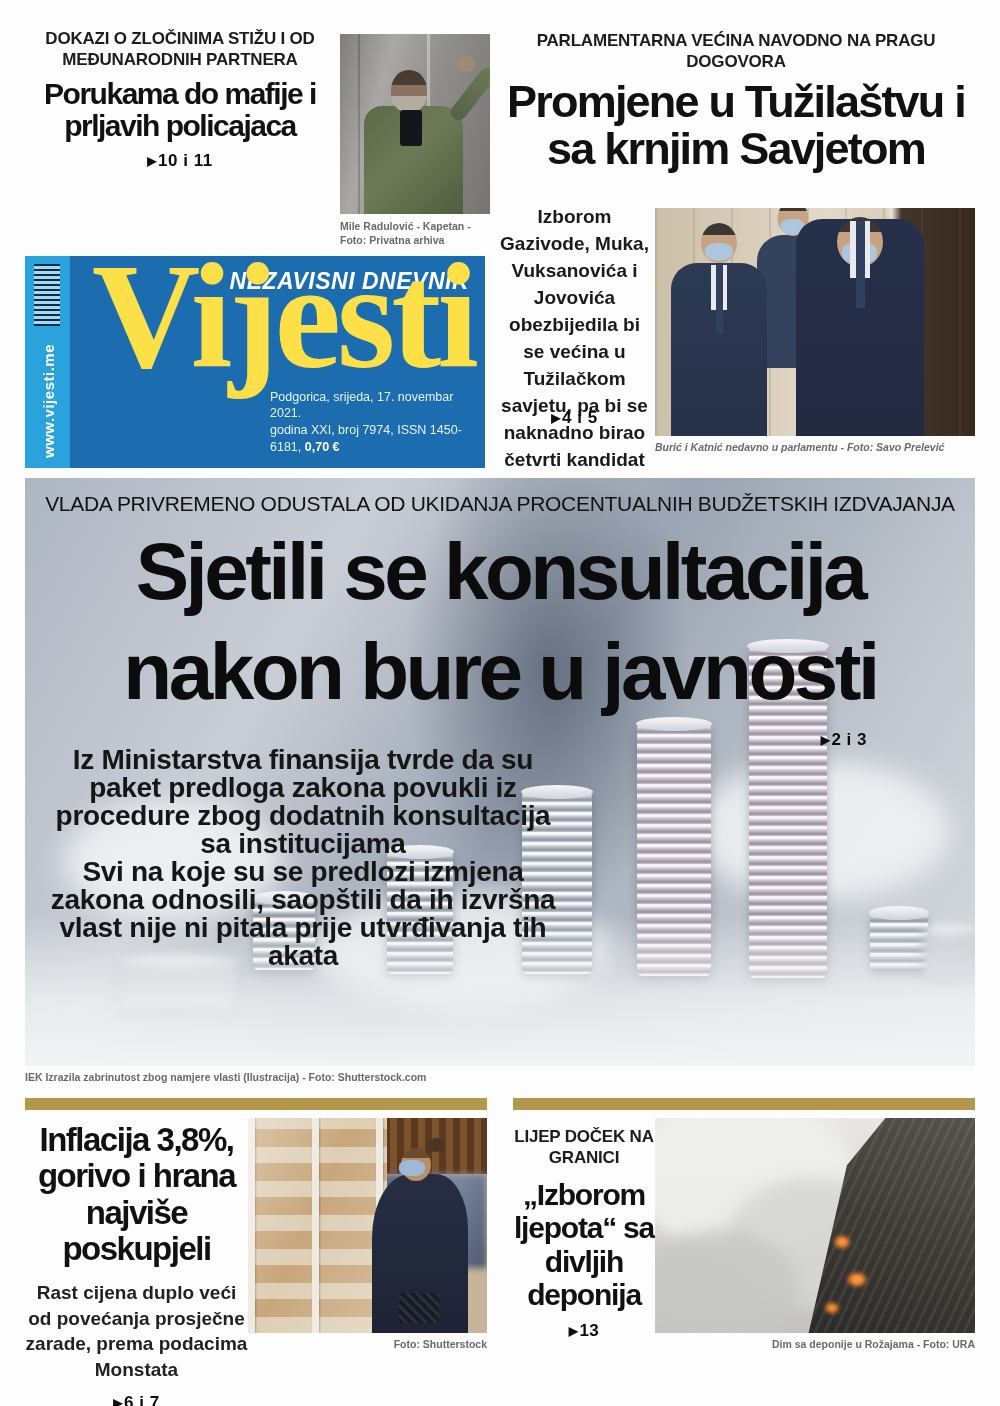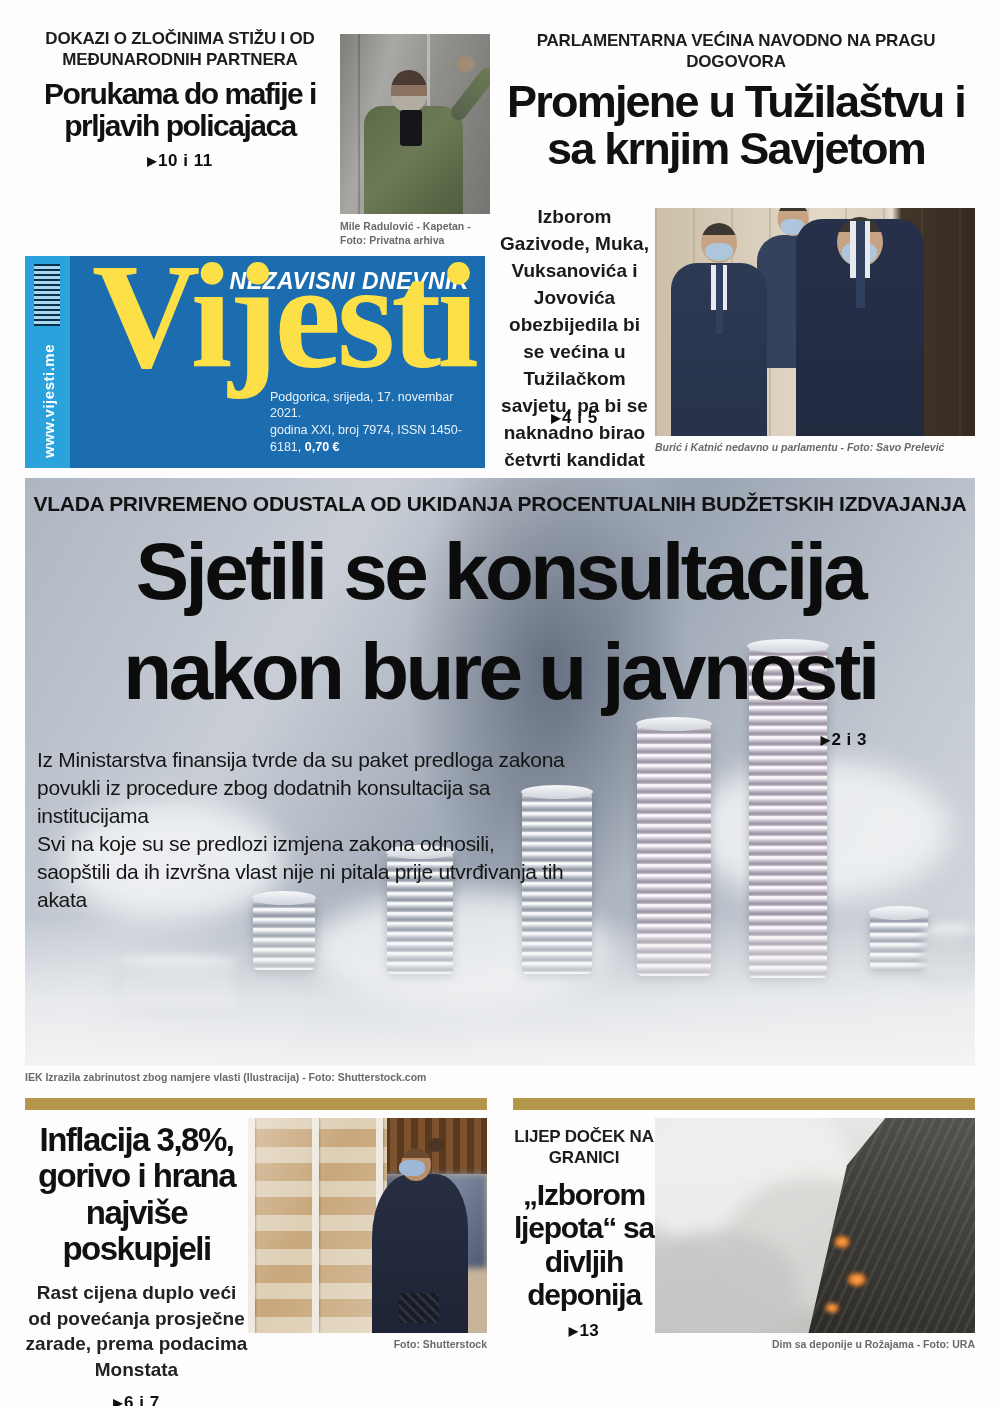--- a/index.html
+++ b/index.html
@@ -83,26 +83,26 @@
   .main .fog{position:absolute;left:0;bottom:0;width:100%;height:150px;z-index:4;
      background:linear-gradient(0deg,#f2f3f4 0%,rgba(242,243,244,.75) 45%,rgba(242,243,244,0) 100%);}
   .stack{position:absolute;z-index:3;border-radius:5px;
      background:repeating-linear-gradient(180deg,#f0f2f4 0px,#fbfcfd 2px,#b9bfc8 5px,#8e96a1 8px,#c6cbd2 10px);
      box-shadow:0 4px 10px rgba(60,70,85,.35);}
   .stack::before{content:"";position:absolute;left:-2%;top:-7px;width:104%;height:14px;border-radius:50%;
      background:linear-gradient(180deg,#f6f7f9,#cfd3da);}
   .stack.pink{background:repeating-linear-gradient(180deg,#f1eef3 0px,#fbfafc 2px,#c2bac6 5px,#988f9e 8px,#cdc6d1 10px);}
   .stack.blur{filter:blur(5px);}
   .main-kicker{position:absolute;left:0;top:14px;width:100%;z-index:10;
-     font-size:21px;font-weight:700;text-align:center;color:#121212;letter-spacing:-.3px;}
+     font-size:21px;font-weight:400;text-align:center;color:#121212;letter-spacing:-.3px;}
   .main-headline{position:absolute;left:0;top:44px;width:100%;z-index:10;text-align:center;
      font-size:80px;line-height:100px;font-weight:800;color:#0c0c0c;letter-spacing:-3.5px;}
   .main-pageref{position:absolute;right:108px;top:252px;z-index:10;}
   .main-lede{position:absolute;left:12px;top:268px;width:532px;z-index:10;
-     font-size:21px;line-height:28px;font-weight:400;color:#161616;letter-spacing:-.3px;}
+     font-size:28px;line-height:28px;font-weight:700;color:#161616;text-align:center;letter-spacing:-.3px;}
   .main-caption{left:25px;top:1070px;width:700px;}
 
   
   .bar{height:12px;background:#b4974b;}
   .bar-left{left:25px;top:1098px;width:462px;}
   .bar-right{left:513px;top:1098px;width:462px;}
 
   .bl-text{left:25px;top:1122px;width:223px;}
   .bl-text .headline{font-size:33px;line-height:1.1;}
   .bl-text .deck{font-size:19px;line-height:1.35;margin-top:13px;font-weight:700;color:#222;}

